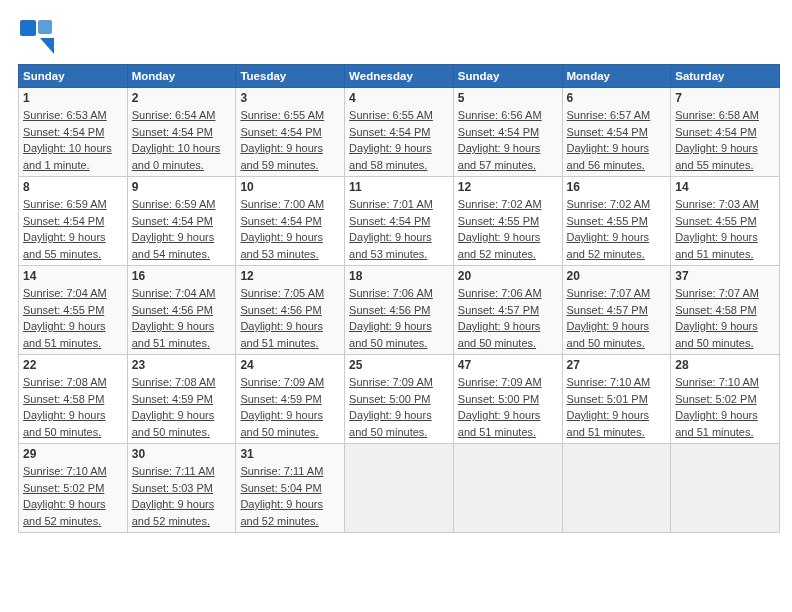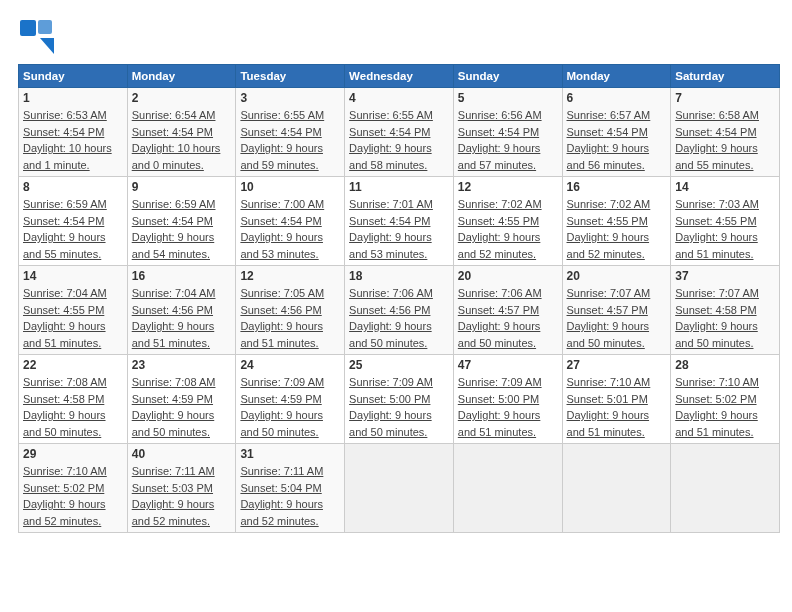--- a/index.html
+++ b/index.html
@@ -250,21 +250,21 @@
             <span class="day-num">28</span>
             <div class="day-info">Sunrise: 7:10 AM<br>Sunset: 5:02 PM<br>Daylight: 9 hours and 51 minutes.</div>
           </td>
         </tr>
         <tr class="last-row">
           <td>
             <span class="day-num">29</span>
             <div class="day-info">Sunrise: 7:10 AM<br>Sunset: 5:02 PM<br>Daylight: 9 hours and 52 minutes.</div>
           </td>
           <td>
-            <span class="day-num">40</span>
+            <span class="day-num">30</span>
             <div class="day-info">Sunrise: 7:11 AM<br>Sunset: 5:03 PM<br>Daylight: 9 hours and 52 minutes.</div>
           </td>
           <td>
             <span class="day-num">31</span>
             <div class="day-info">Sunrise: 7:11 AM<br>Sunset: 5:04 PM<br>Daylight: 9 hours and 52 minutes.</div>
           </td>
           <td class="empty"></td>
           <td class="empty"></td>
           <td class="empty"></td>
           <td class="empty"></td>

